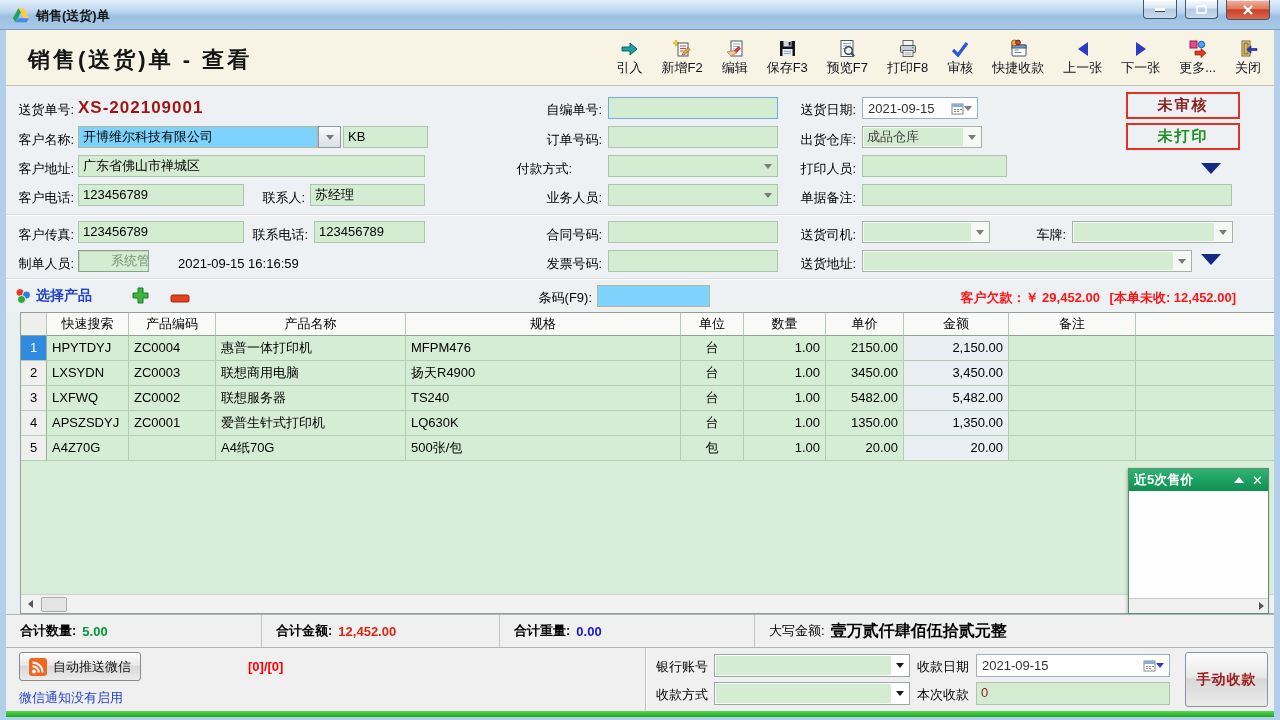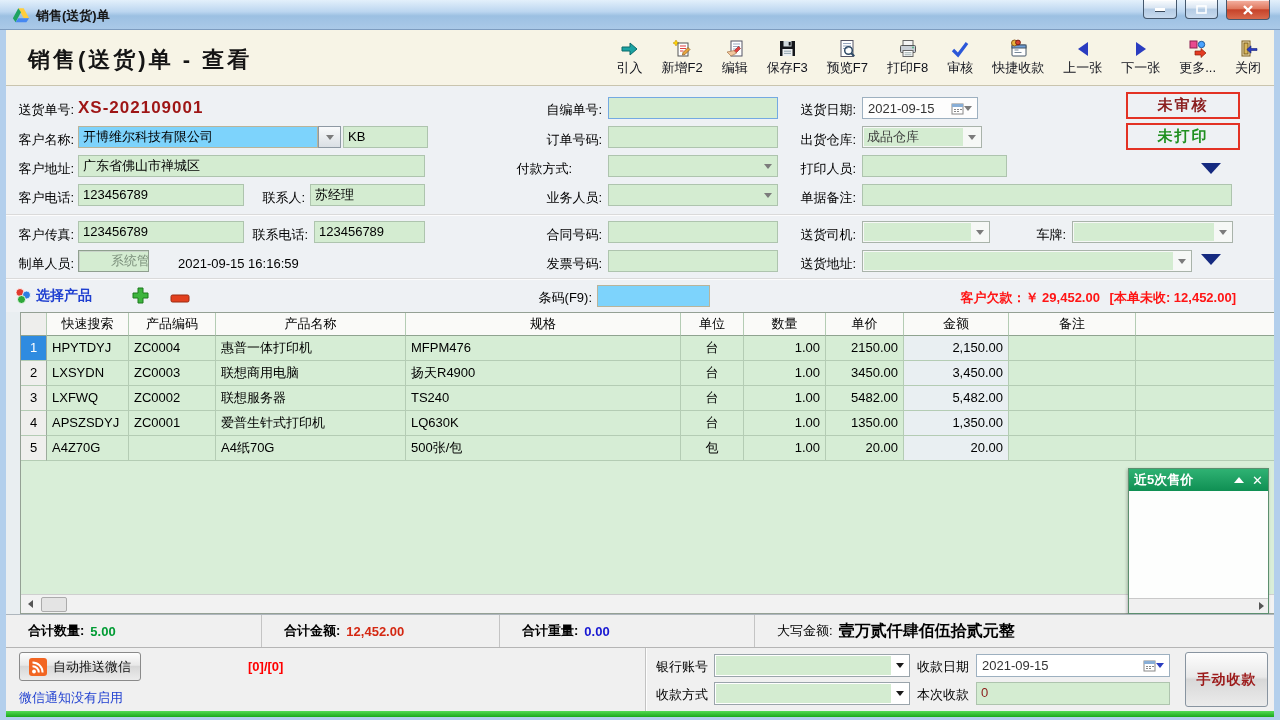--- a/index.html
+++ b/index.html
@@ -72,21 +72,21 @@
   .pricepanel{position:absolute;left:1128px;top:468px;width:141px;height:146px;border:1px solid #5c8f6e;background:#fff;display:flex;flex-direction:column;box-shadow:-1px 1px 3px rgba(0,0,0,.25);}
   .pp-head{height:22px;background:linear-gradient(180deg,#2fb273,#0f8f53);display:flex;align-items:center;padding:0 5px;color:#fff;font-weight:bold;font-size:13px;}
   .pp-head .grow{flex:1;}
   .pp-body{flex:1;background:#fdfefd;}
   .pp-scroll{height:15px;background:#f0f0f0;border-top:1px solid #c9c9c9;display:flex;align-items:center;justify-content:flex-end;padding:0 4px;}
   .pp-up{width:0;height:0;border-left:5px solid transparent;border-right:5px solid transparent;border-bottom:6px solid #fff;display:inline-block;margin-right:8px;}
   .pp-x{color:#fff;font-weight:bold;font-size:13px;line-height:13px;}
 
   
   .summary{position:absolute;left:6px;top:614px;width:1268px;height:34px;background:#f0f0f0;border-top:1px solid #aeb6bd;border-bottom:1px solid #b5b5b5;display:flex;font-size:13px;}
-  .sumcell{display:flex;align-items:center;padding-left:22px;border-right:1px solid #c4c4c4;gap:6px;}
+  .sumcell{display:flex;align-items:center;padding-left:14px;border-right:1px solid #c4c4c4;gap:6px;}
   .sumcell b{font-weight:bold;color:#000;}
   .v-green{color:#009b33;font-weight:bold;}
   .v-red{color:#d42812;font-weight:bold;}
   .v-blue{color:#1616d2;font-weight:bold;}
   .v-caps{color:#000;font-weight:bold;font-size:16px;}
 
   
   .footer{position:absolute;left:6px;top:648px;width:1268px;height:63px;background:#f0f0f0;}
   .fdivider{position:absolute;left:639px;top:0;width:1px;height:63px;background:#c2c2c2;box-shadow:1px 0 0 #fdfdfd;}
   .wbtn{position:absolute;height:29px;display:flex;align-items:center;gap:6px;padding:0 9px;border:1px solid #8a8a8a;border-radius:3px;

